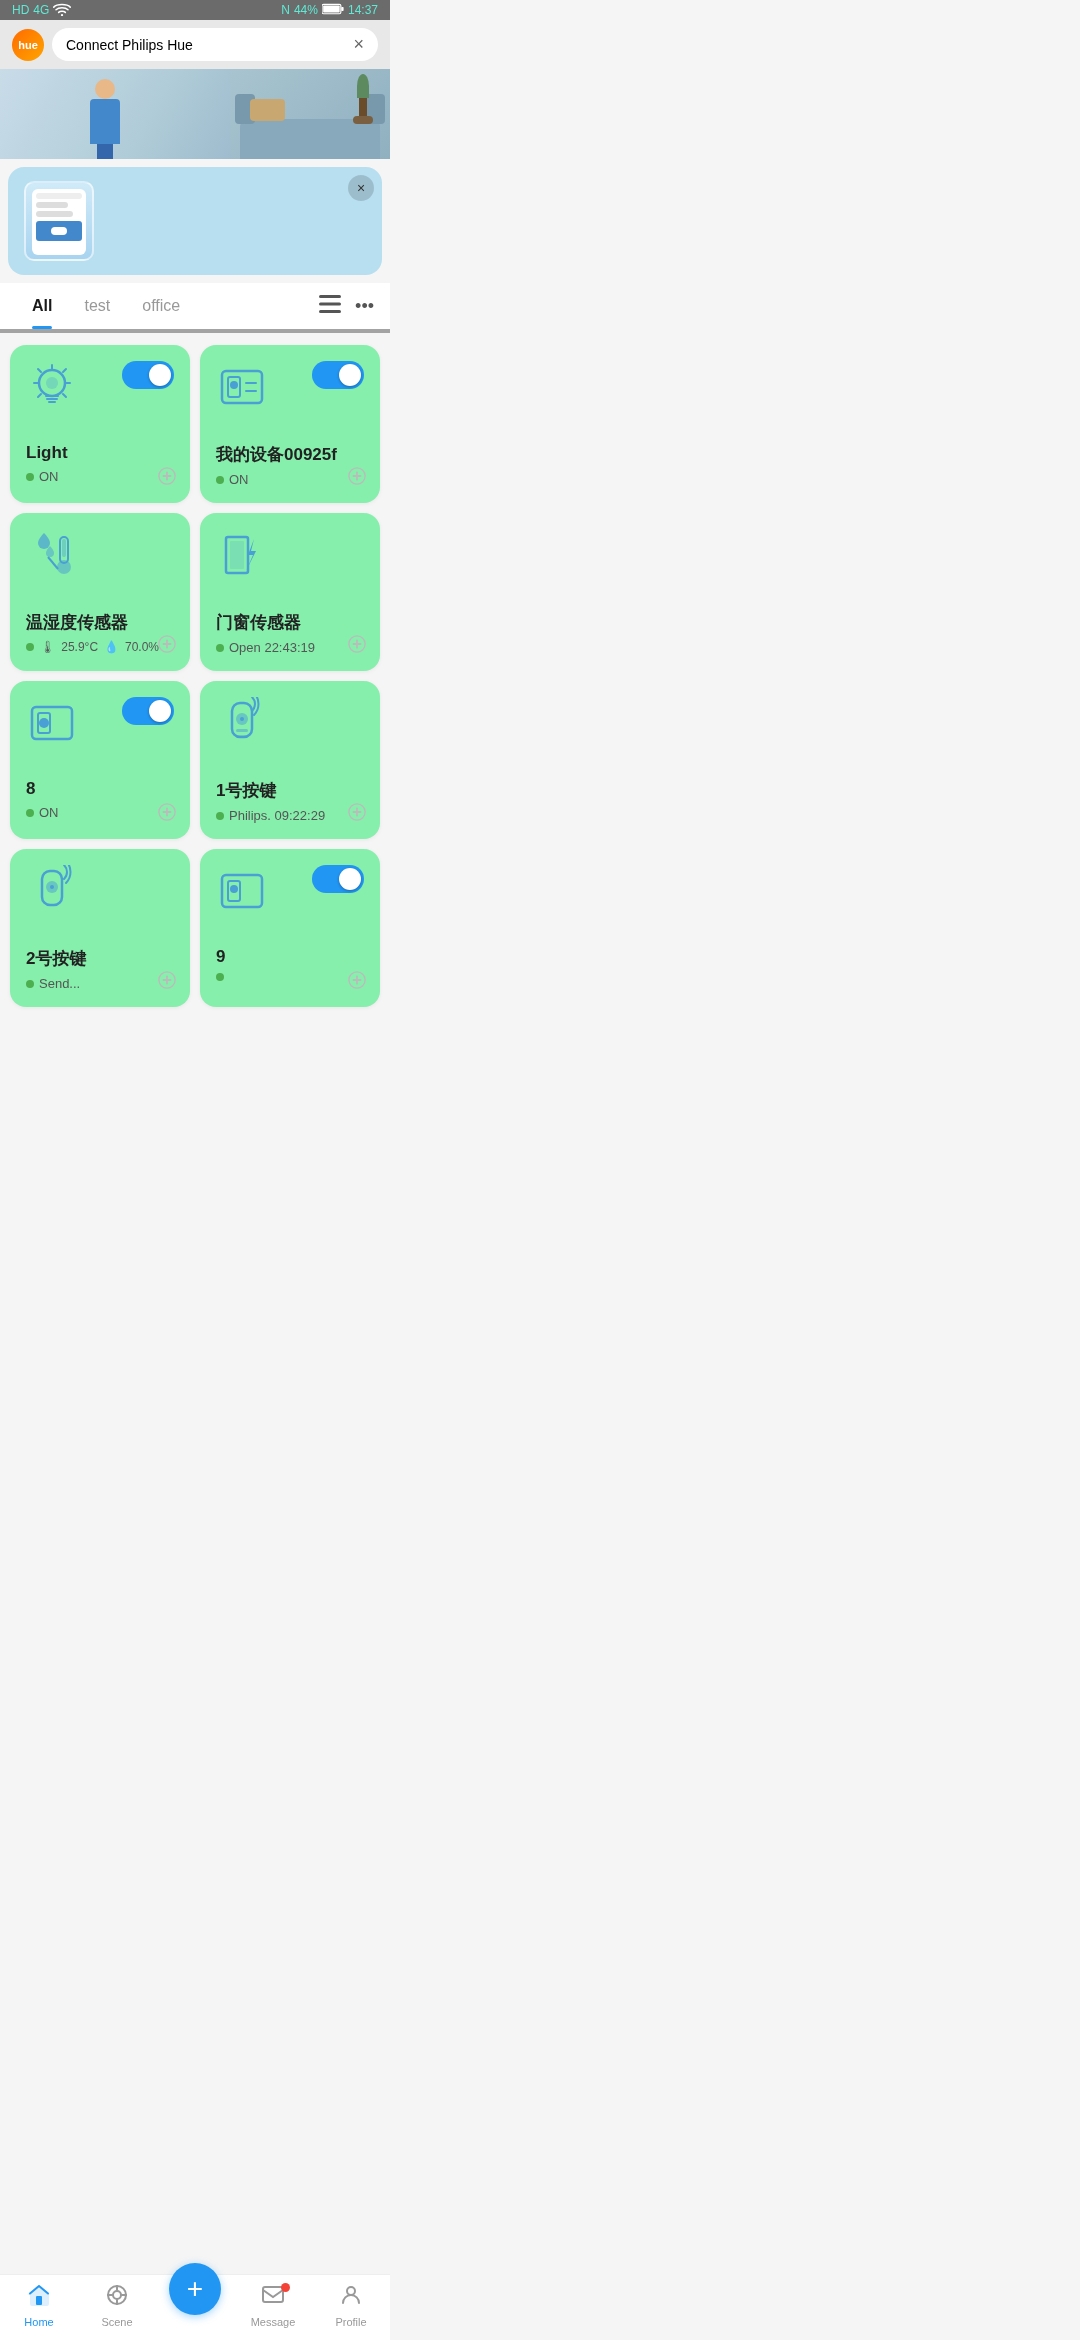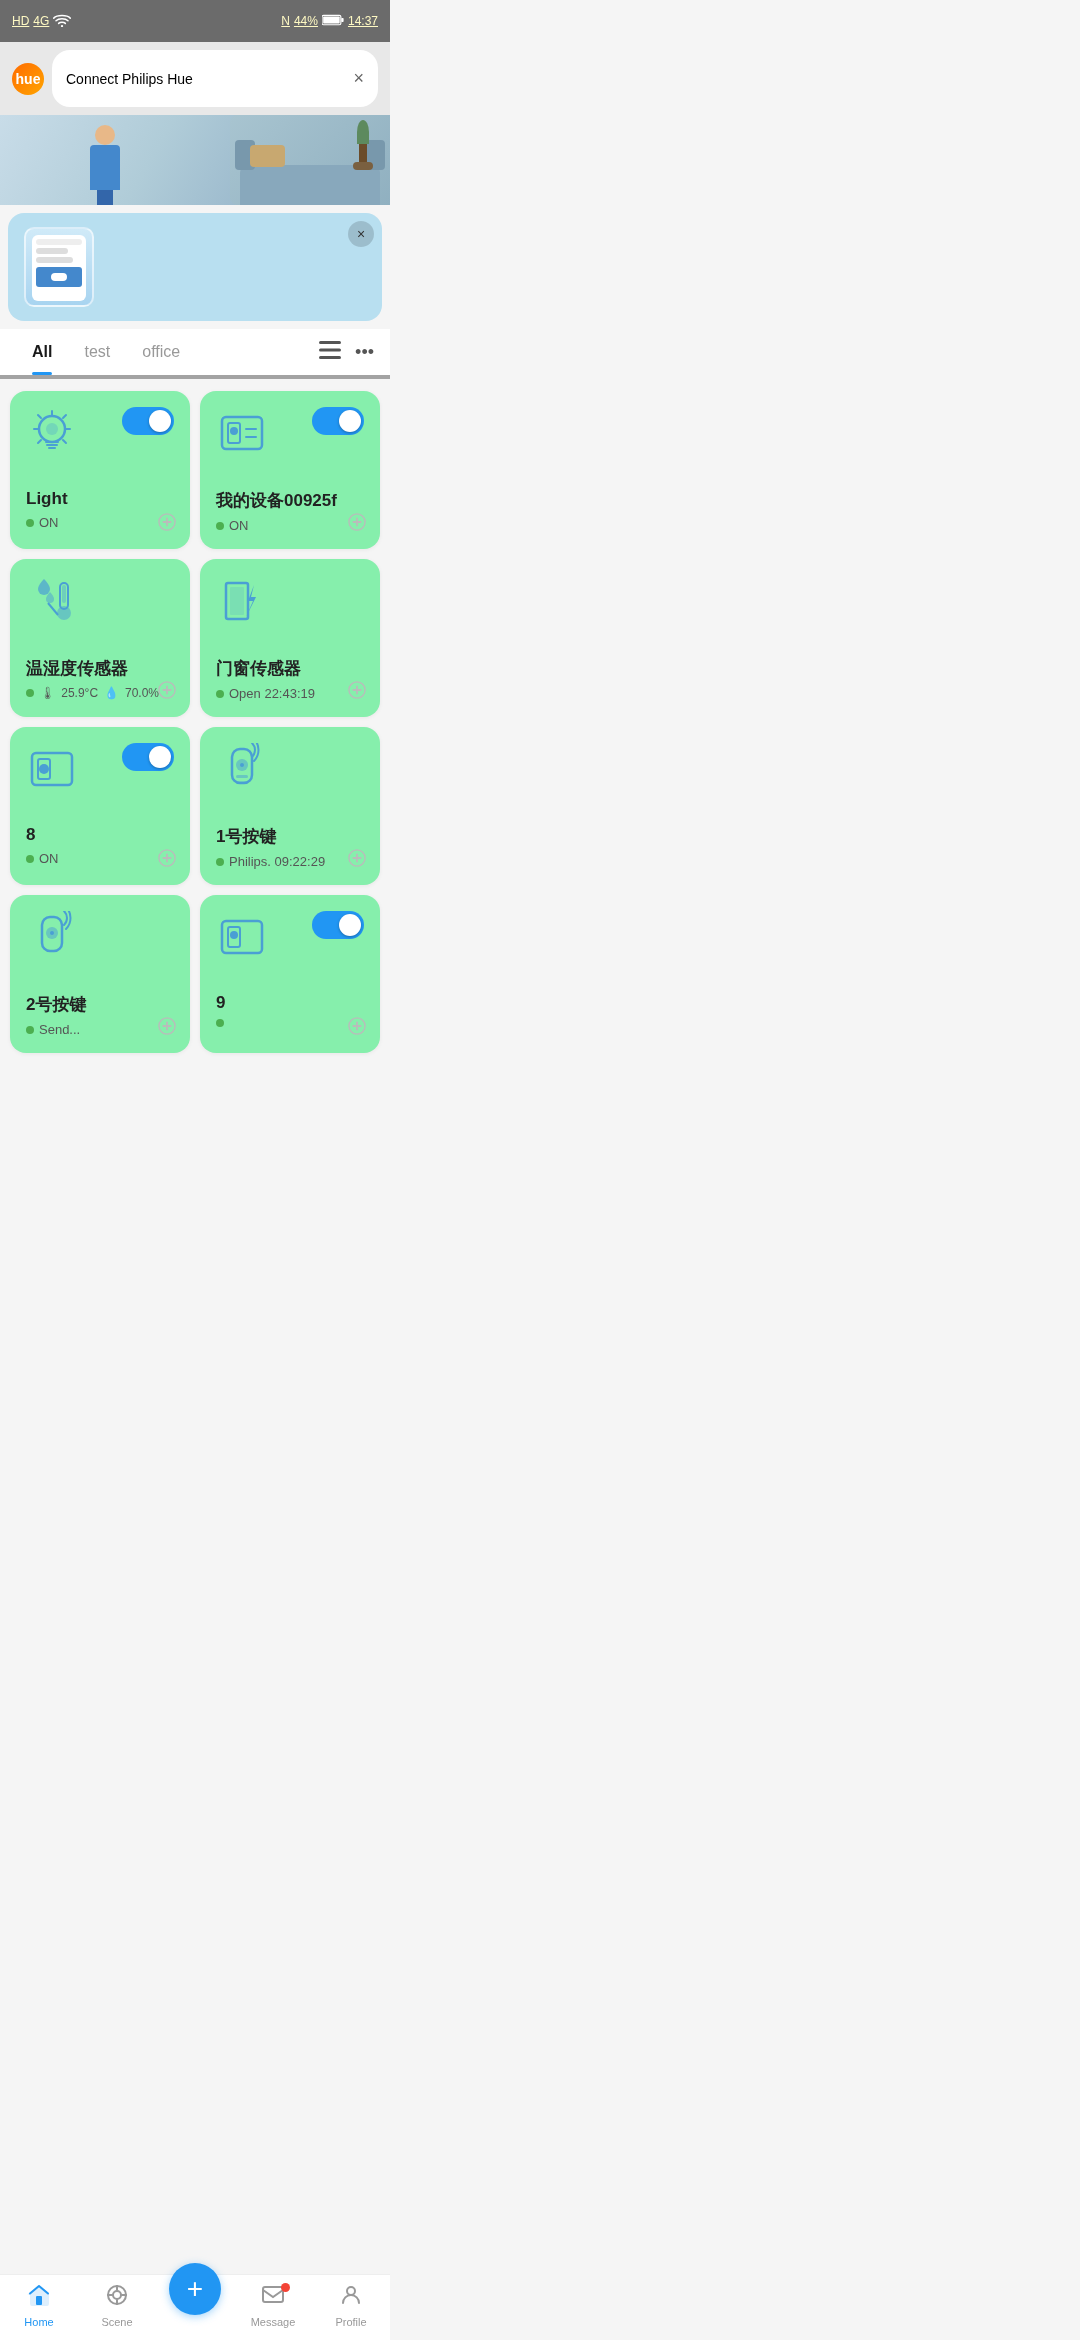--- a/index.html
+++ b/index.html
@@ -9,51 +9,50 @@
       background: #f5f5f5;
       width: 390px;
       min-height: 844px;
       overflow-x: hidden;
       font-size: 14px;
     }
 
     
     .status-bar {
       background: #6b6b6b;
-      color: #fef9c3;
+      color: #5eead4;
       display: flex;
       justify-content: space-between;
       align-items: center;
       padding: 6px 12px;
       font-size: 12px;
-      height: 42px;
-      text-decoration: underline;
+      height: 20px;
     }
     .status-left { display: flex; align-items: center; gap: 4px; }
     .status-right { display: flex; align-items: center; gap: 4px; font-weight: 500; }
 
     
     .browser-bar {
       background: #e8e8e8;
       padding: 8px 12px;
       display: flex;
       align-items: center;
       gap: 8px;
     }
     .hue-logo {
       width: 32px; height: 32px; border-radius: 50%;
       background: linear-gradient(135deg, #ff6b00, #ffa500);
       display: flex; align-items: center; justify-content: center;
-      font-size: 14px; color: white; font-weight: bold; flex-shrink: 0;
+      font-size: 11px; color: white; font-weight: bold; flex-shrink: 0;
     }
     .browser-url {
       flex: 1;
       background: white;
       border-radius: 18px;
-      padding: 18px 14px;
+      padding: 6px 14px;
       font-size: 14px;
       display: flex; align-items: center; gap: 8px;
     }
     .close-btn {
       font-size: 18px; color: #666; cursor: pointer;
     }
 
     
     .hero-area {
       height: 90px;

